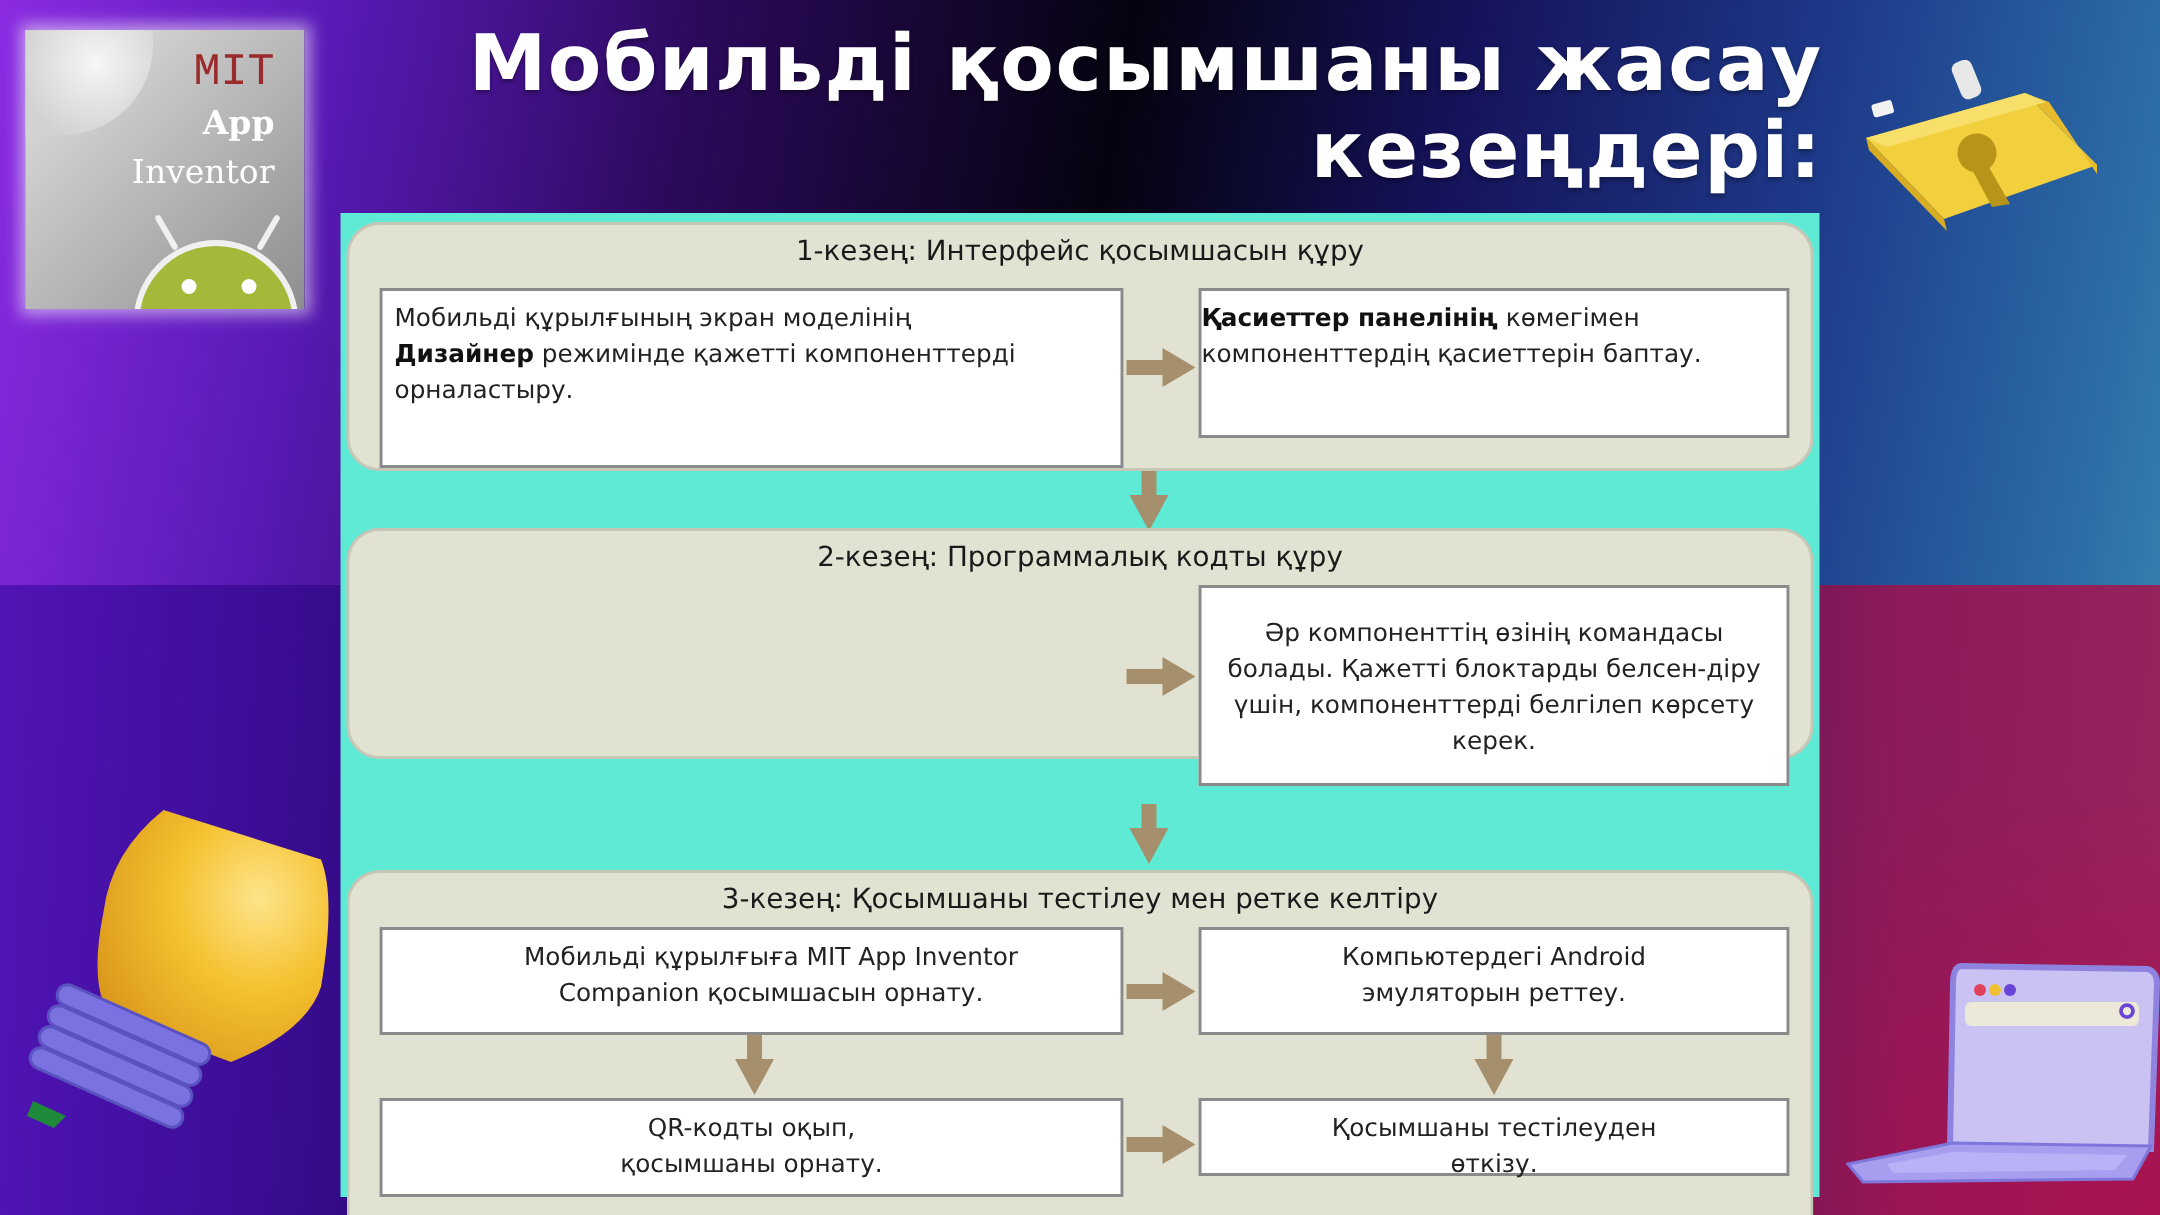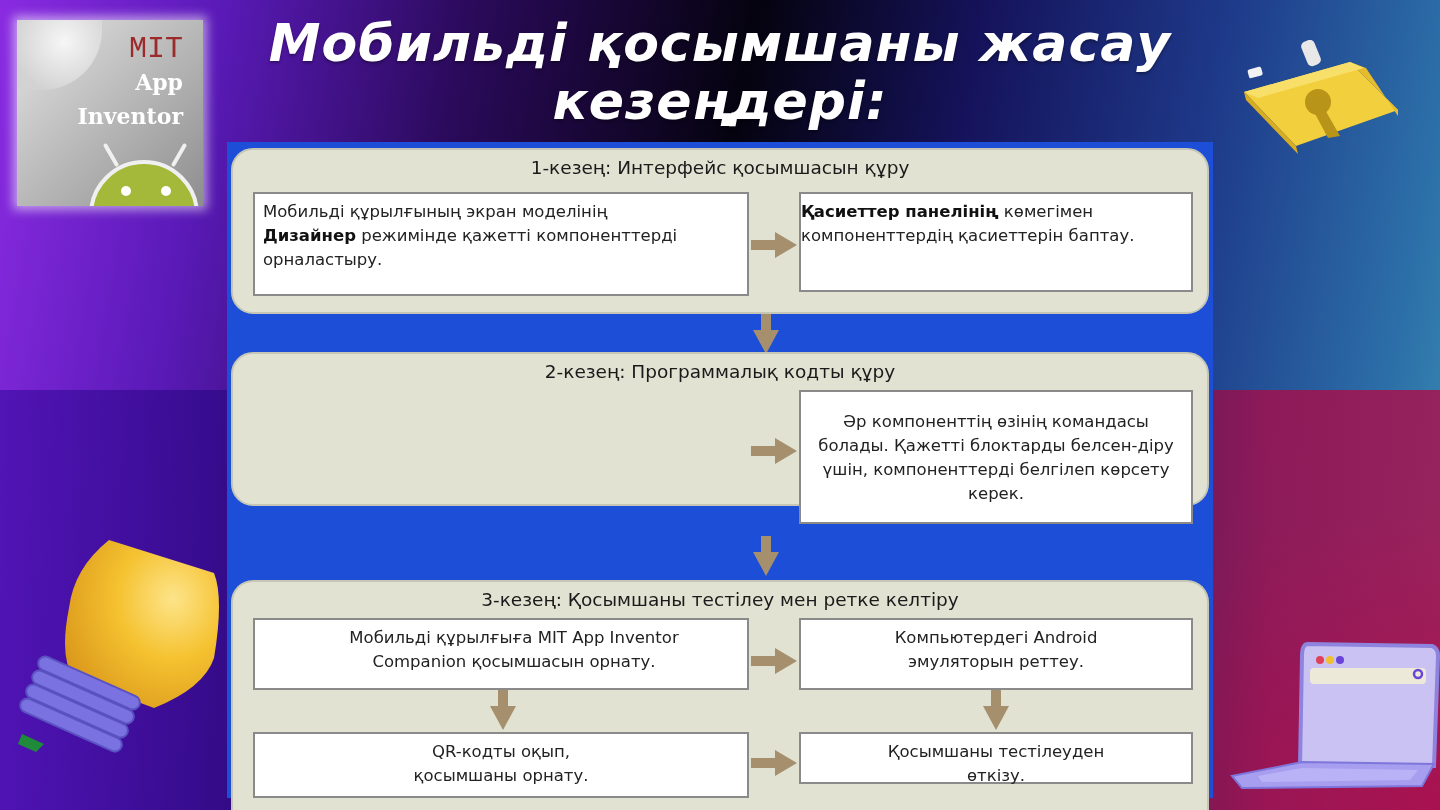--- a/index.html
+++ b/index.html
@@ -13,25 +13,24 @@
   }
   .bg-bottom {
     position: absolute; left: 0; right: 0; bottom: 0; height: 420px;
     background: linear-gradient(90deg, #4a11b0 0%, #330a8a 15%, #1a0850 35%, #160b3a 55%, #50124a 72%, #a0104e 88%, #a8124e 100%);
     opacity: .85;
   }
 
   
   .title {
     position: absolute; left: 225px; top: 14px; width: 990px;
-    text-align: center; color: #fff;
+    text-align: right; color: #fff;
     font-family: "DejaVu Sans", sans-serif; font-weight: bold;
     font-size: 52px; line-height: 58px; letter-spacing: 1px;
     text-shadow: 0 2px 3px rgba(0,0,0,.35);
-    font-style: italic;
   }
 
   
   .logo {
     position: absolute; left: 17px; top: 20px; width: 186px; height: 186px;
     background: linear-gradient(135deg, #e4e4e4 0%, #bdbdbd 45%, #8e8e8e 100%);
     box-shadow: 0 0 10px 4px rgba(255,255,255,.55);
     overflow: hidden;
   }
   .logo .puzzle {
@@ -42,33 +41,33 @@
   .logo .mit {
     position: absolute; right: 20px; top: 12px;
     font-family: Liberation Mono, monospace; font-size: 30px; color: #9b2a2a; line-height: 34px;
   }
   .logo .app {
     position: absolute; right: 20px; top: 50px;
     font-family: "DejaVu Serif", serif; font-weight: bold; font-size: 22px; color: #fff; line-height: 24px;
   }
   .logo .inventor {
     position: absolute; right: 20px; top: 84px;
-    font-family: "DejaVu Serif", serif; font-weight: bold; font-size: 22px; color: #fff; line-height: 24px;
+    font-family: "DejaVu Serif", serif; font-weight: normal; font-size: 22px; color: #fff; line-height: 24px;
   }
   .logo .droid {
     position: absolute; left: 72px; top: 140px; width: 110px; height: 90px;
     background: #a4b83a; border-radius: 55px 55px 0 0; border: 4px solid #f0f0f0;
   }
   .logo .droid .eye { position: absolute; top: 22px; width: 10px; height: 10px; border-radius: 50%; background: #fff; }
   .logo .antenna { position: absolute; top: 122px; width: 4px; height: 26px; background: #f0f0f0; border-radius: 2px; }
 
   
   .diagram {
     position: absolute; left: 227px; top: 142px; width: 986px; height: 656px;
-    background: #1d4ed8;
+    background: #5eead4;
   }
   .stage {
     position: absolute; left: 4px; width: 978px;
     background: #e2e2d3;
     border: 2px solid #c6c6b6;
     border-radius: 22px;
   }
   .stage-title {
     position: absolute; left: 0; right: 0; top: 6px; text-align: center;
     font-family: "DejaVu Sans", sans-serif; font-size: 18.5px; color: #1a1a1a; line-height: 24px;
@@ -167,21 +166,21 @@
   <rect x="88" y="32" width="116" height="16" rx="4" fill="#ece9d8"></rect>
   <circle cx="196" cy="38" r="4" fill="none" stroke="#6a44d8" stroke-width="2.5"></circle>
   <path d="M10,140 L80,126 L212,128 L200,150 L20,152 Z" fill="#a79ef0" stroke="#7f76dc" stroke-width="2"></path>
   <path d="M36,140 L80,132 L196,134 L188,144 L40,146 Z" fill="#b9b2f6"></path>
 </svg>
 
 <div class="diagram">
 
   <div class="stage" style="top:6px;height:166px;">
     <div class="stage-title">1-кезең: Интерфейс қосымшасын құру</div>
-    <div class="box" style="left:20px;top:42px;width:496px;height:104px;">
+    <div class="box" style="left:20px;top:42px;width:496px;height:120px;">
       <span>Мобильді құрылғының экран моделінің</span><br>
       <b>Дизайнер</b><span> режимінде қажетті компоненттерді орналастыру.</span>
     </div>
     <div class="arrow-r" style="left:518px;top:82px;"></div>
     <div class="box" style="left:566px;top:42px;width:394px;height:100px;padding-left:0;">
       <b>Қасиеттер панелінің</b><span> көмегімен компоненттердің қасиеттерін баптау.</span>
     </div>
   </div>
 
   <div class="arrow-d" style="left:526px;top:172px;"></div>

